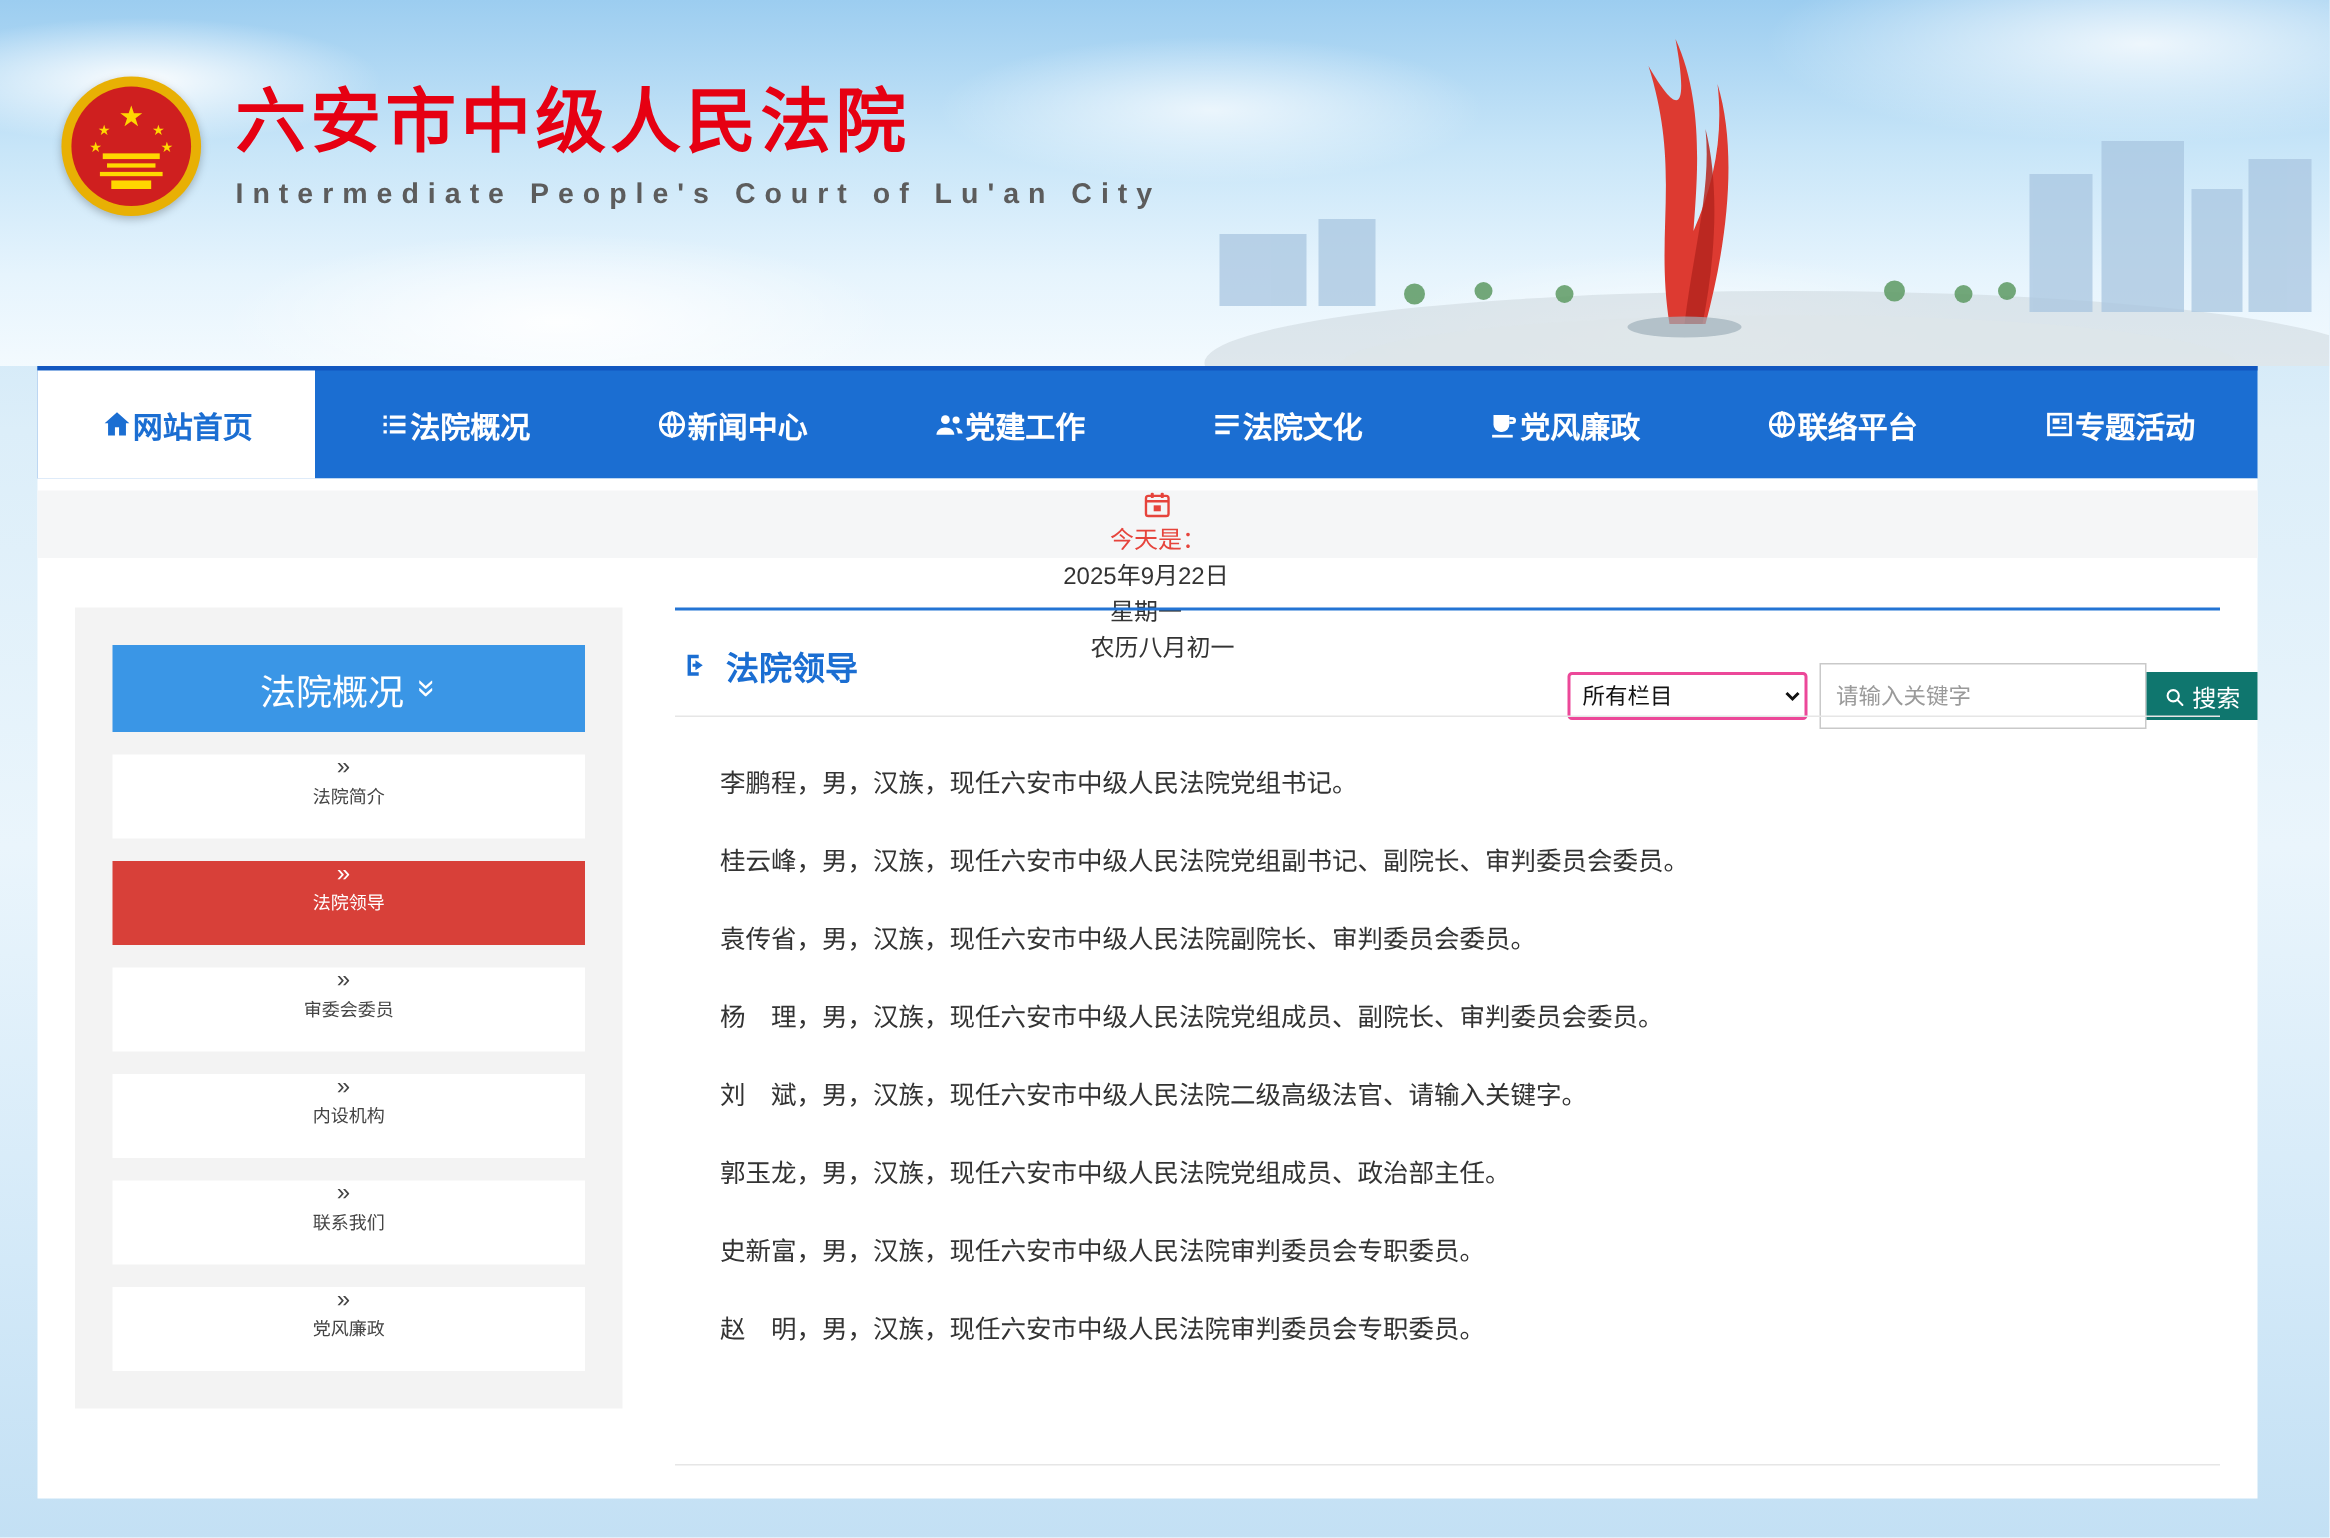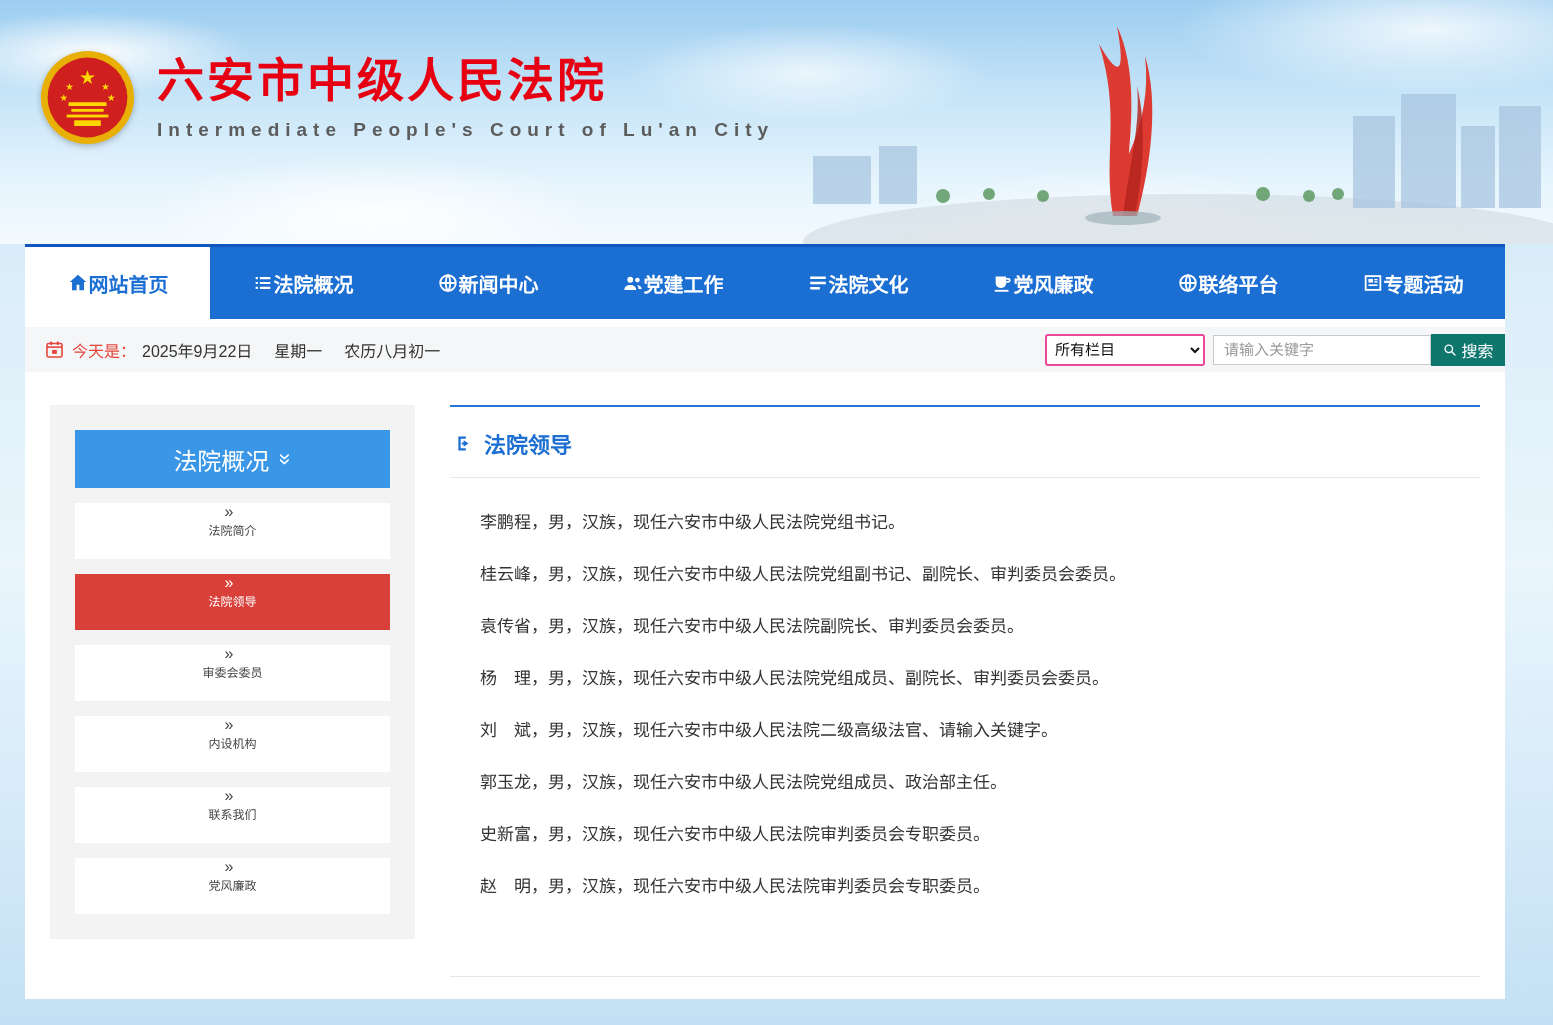--- a/index.html
+++ b/index.html
@@ -33,30 +33,30 @@
   .nav-item { flex:1 1 0; display:flex; align-items:center; justify-content:center; gap:0;
     color:#fff; font-size:20px; font-weight:bold; cursor:pointer; text-decoration:none; }
   .nav-item.active { background:#fff; color:#1b6ed2; }
   .nicon { display:inline-flex; }
   .nicon svg { width:22px; height:22px; }
 
   
   .card { background:#fff; padding-top:8px; padding-bottom:22px; }
 
   
-  .datebar { display:flex; align-items:center; height:45px; background:#f5f6f7; padding-left:20px; font-size:16px; color:#333; }
+  .datebar { display:flex; align-items:center; height:45px; background:#f5f6f7; padding-left:20px; font-size:16px; color:#333;flex-direction:column; }
   .cal-icon { display:inline-flex; margin-right:8px; }
   .cal-icon svg { width:19px; height:19px; }
   .today-label { color:#e6443c; margin-right:6px; }
   .date-text { margin-right:22px; }
   .weekday-text { margin-right:22px; }
   .search-area { margin-left:auto; display:flex; align-items:center; }
   .cat-select { width:160px; height:32px; border:2px solid #ec4899; background:#fff; font-size:15px; color:#111;
     padding:0 4px; margin-right:8px; font-family:inherit; border-radius:3px; }
-  .kw-input { width:218px; height:30px; border:1px solid #c9c9c9; padding:0 10px; font-size:15px; color:#333; font-family:inherit; }
+  .kw-input { width:218px; height:44px; border:1px solid #c9c9c9; padding:0 10px; font-size:15px; color:#333; font-family:inherit; }
   .kw-input::placeholder { color:#9a9a9a; }
   .search-btn { width:74px; height:32px; border:none; background:#0f766e; color:#fff; font-size:16px;
     display:flex; align-items:center; justify-content:center; gap:4px; cursor:pointer; font-family:inherit; }
   .search-btn svg { width:15px; height:15px; }
 
   
   .content-inner { display:flex; gap:35px; padding:33px 25px 0 25px; }
 
   
   .sidebar { width:365px; flex:0 0 365px; background:#f3f3f3; padding:25px; align-self:flex-start; }

